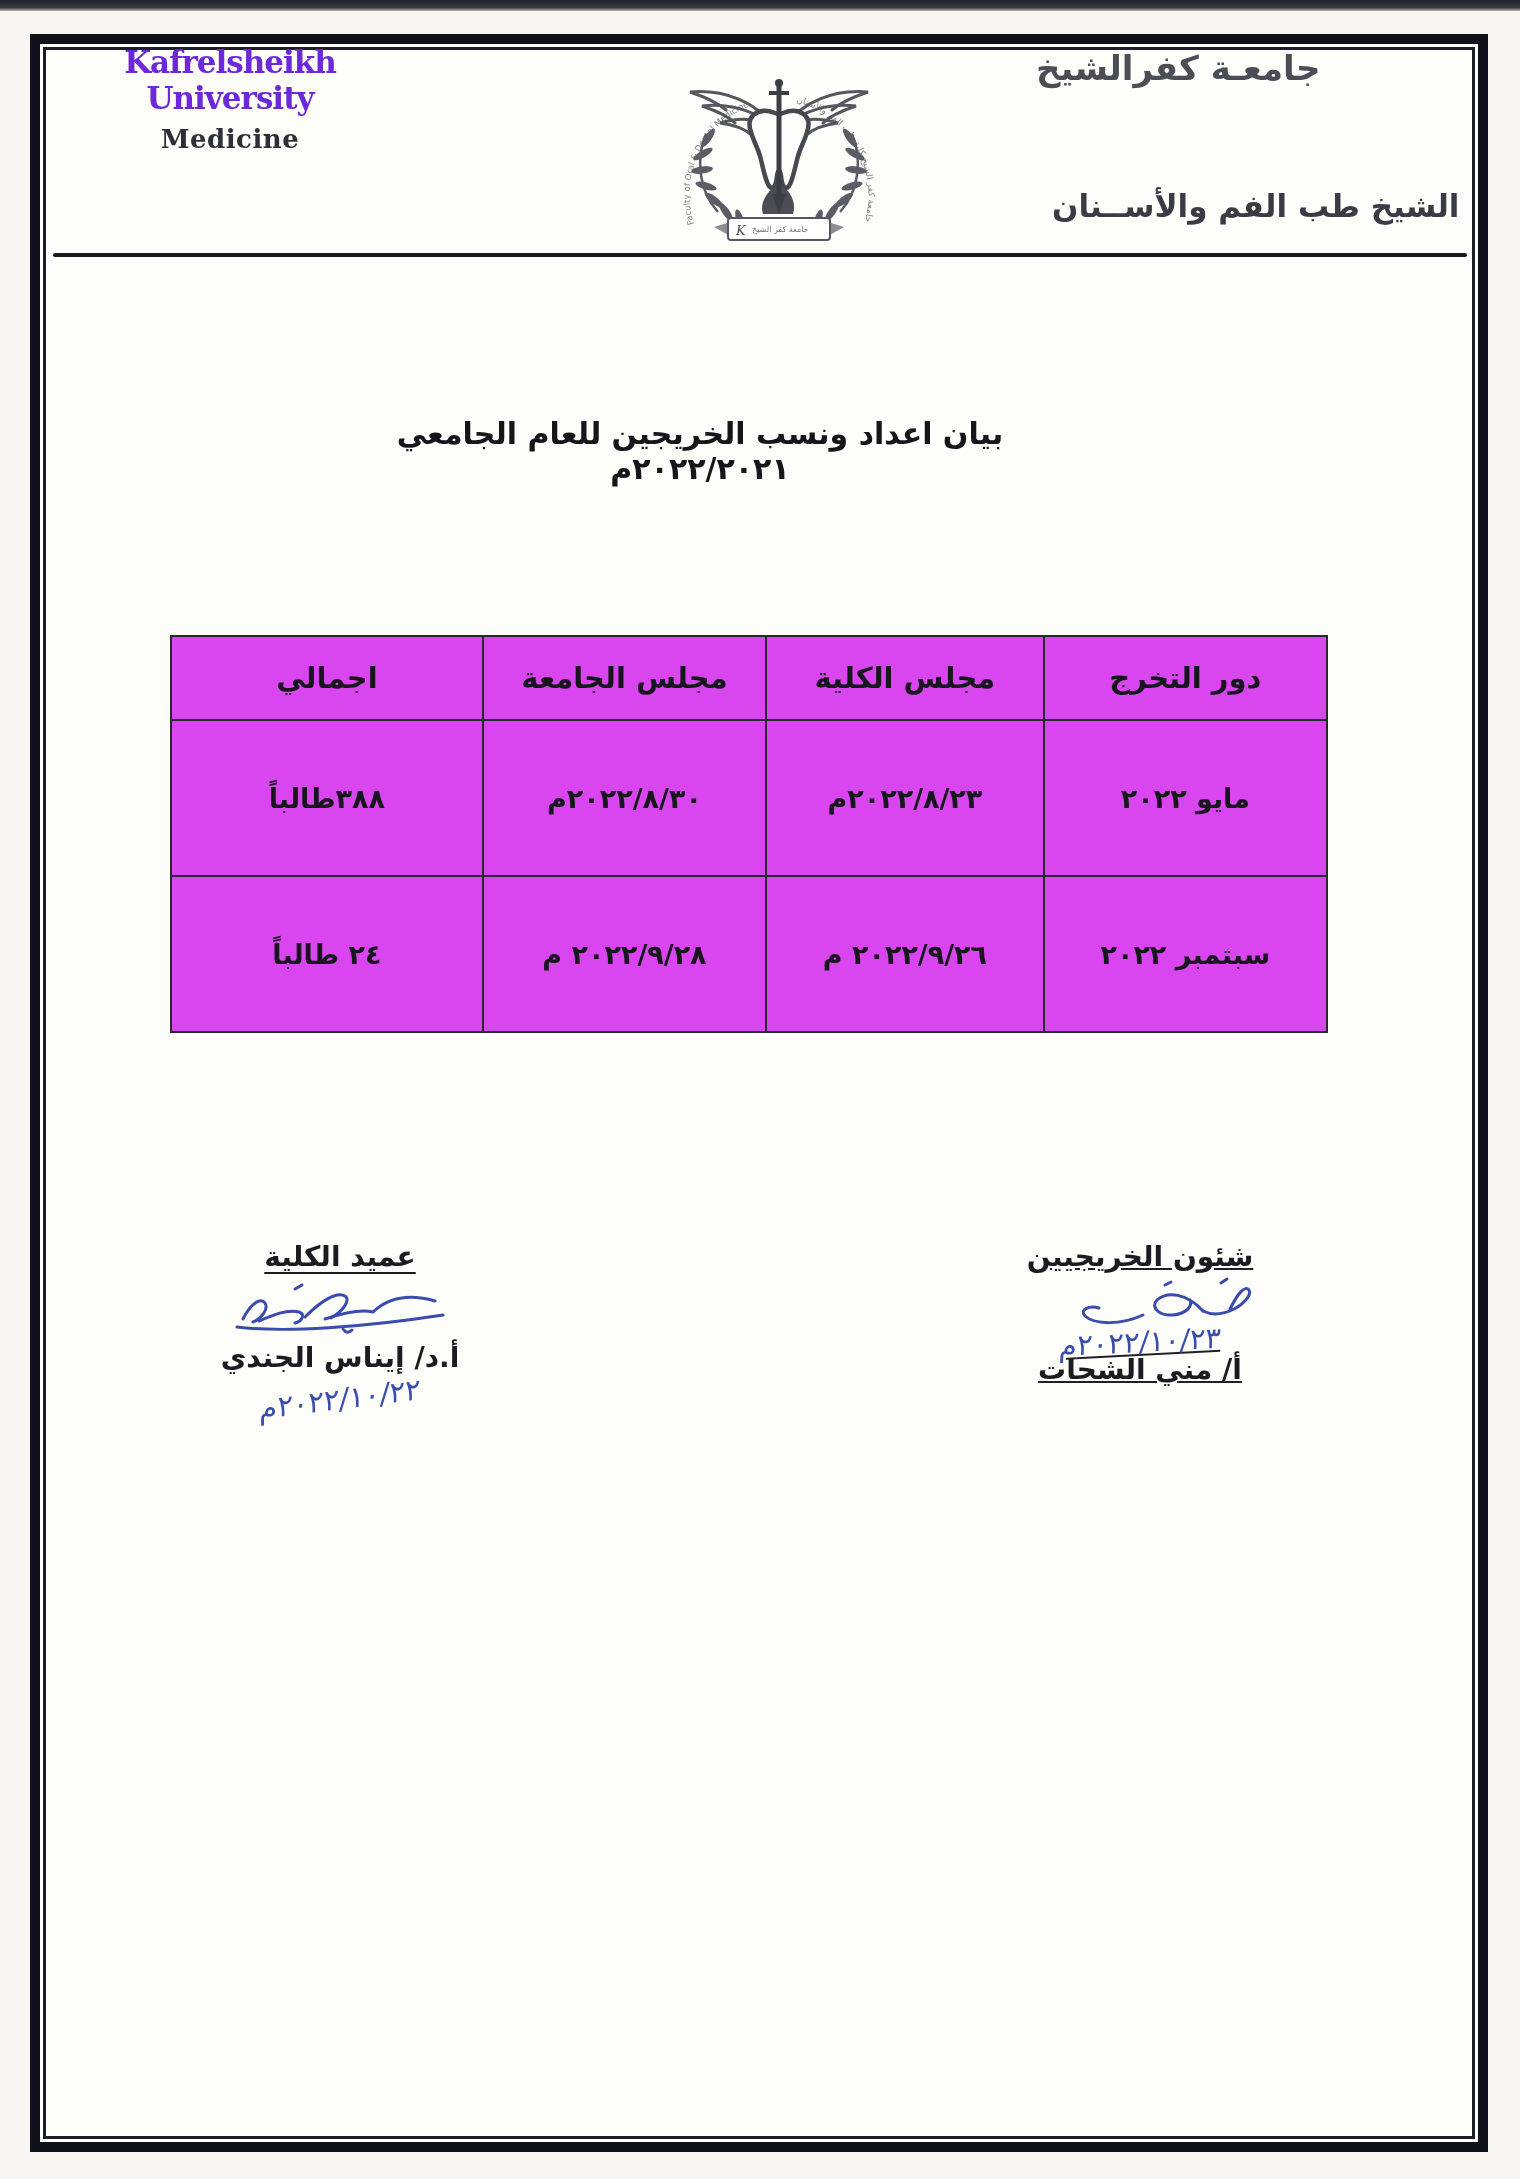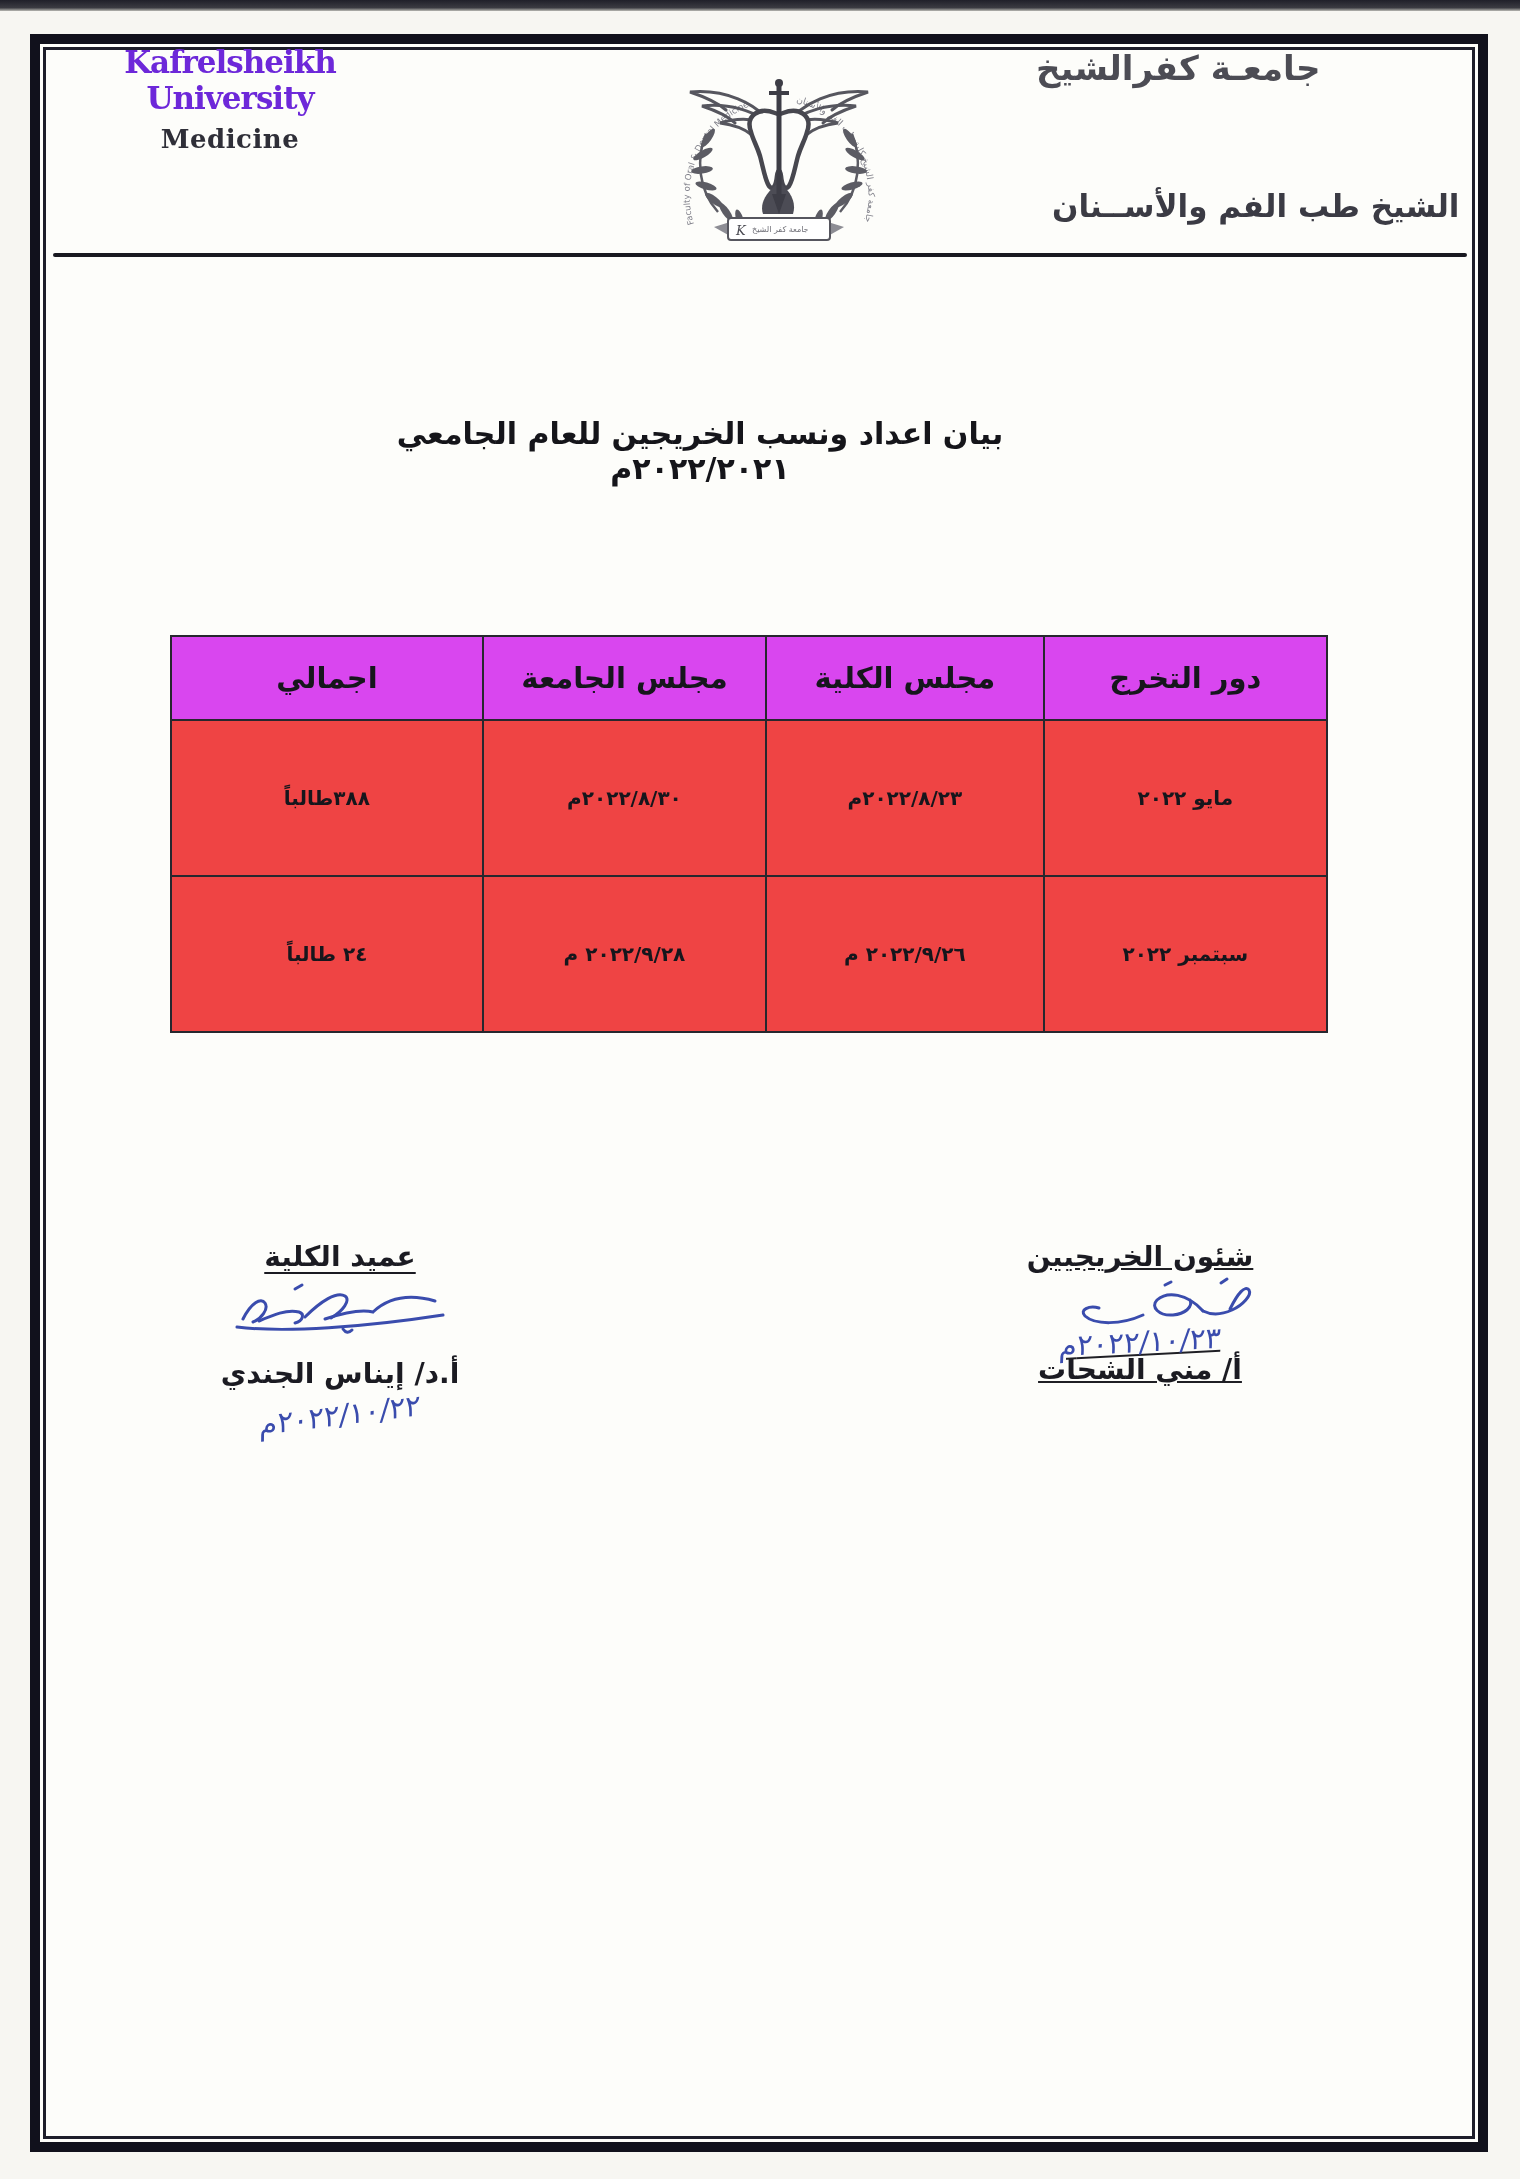--- a/index.html
+++ b/index.html
@@ -72,41 +72,41 @@
   }
   table.grad-table th,table.grad-table td{
     border:2.5px solid #27272e;
     text-align:center;vertical-align:middle;
     font-weight:bold;color:#16161c;
   }
   table.grad-table th{
     height:80px;background:#d946ef;font-size:29px;
   }
   table.grad-table td{
-    height:152px;background:#ef4444;font-size:20px;
+    height:152px;background:#d946ef;font-size:27px;
   }
   table.grad-table th:nth-child(1){width:24.5%;}
   table.grad-table th:nth-child(2){width:24%;}
   table.grad-table th:nth-child(3){width:24.5%;}
   table.grad-table th:nth-child(4){width:27%;}
   
   .sig{position:absolute;text-align:center;direction:rtl;}
   .sig-right{left:985px;top:1240px;width:310px;text-decoration:underline;}
   .sig-left{left:190px;top:1240px;width:300px;}
   .sig-title{font-size:28px;font-weight:bold;color:#1b1b22;}
   .sig-title.underline{text-decoration:underline;text-underline-offset:6px;}
   .sig-name{font-size:28px;font-weight:bold;color:#1b1b22;}
   .scribble{display:block;margin:2px auto 0 auto;}
   .hand-date{
     font-size:29px;color:#3a4cad;letter-spacing:2px;direction:rtl;
     transform:rotate(-3deg) skewX(-6deg);
   }
   .sig-right .hand-date{margin-top:-10px;margin-bottom:-12px;}
   .sig-right .sig-name{margin-top:6px;}
-  .sig-left .sig-name{margin-top:18px;}
+  .sig-left .sig-name{margin-top:2px;}
   .sig-left .hand-date{margin-top:8px;transform:rotate(-7deg) skewX(-8deg);}
 </style>
 </head>
 <body>
 
 <div class="scan-edge-top"></div>
 
 <div class="page-inner">
   <div class="frame-inner"></div>
 </div>

